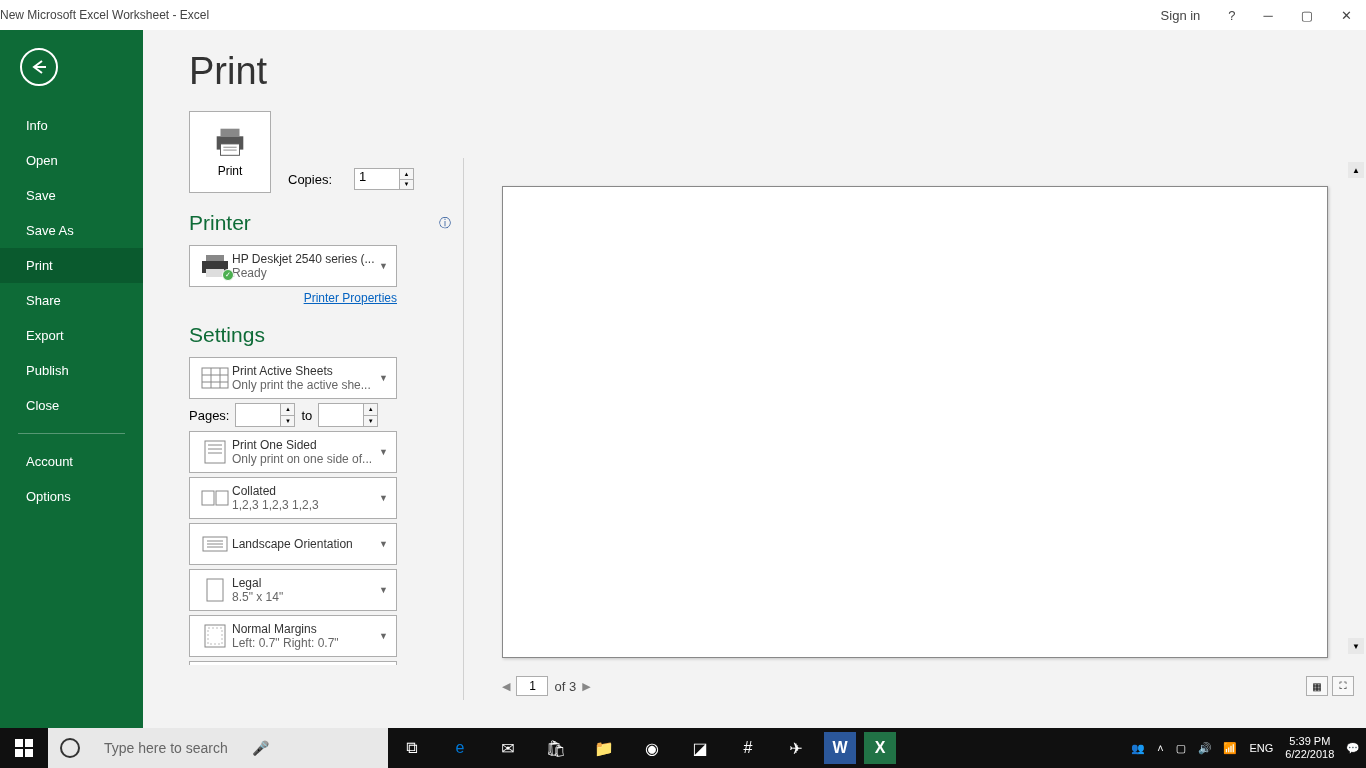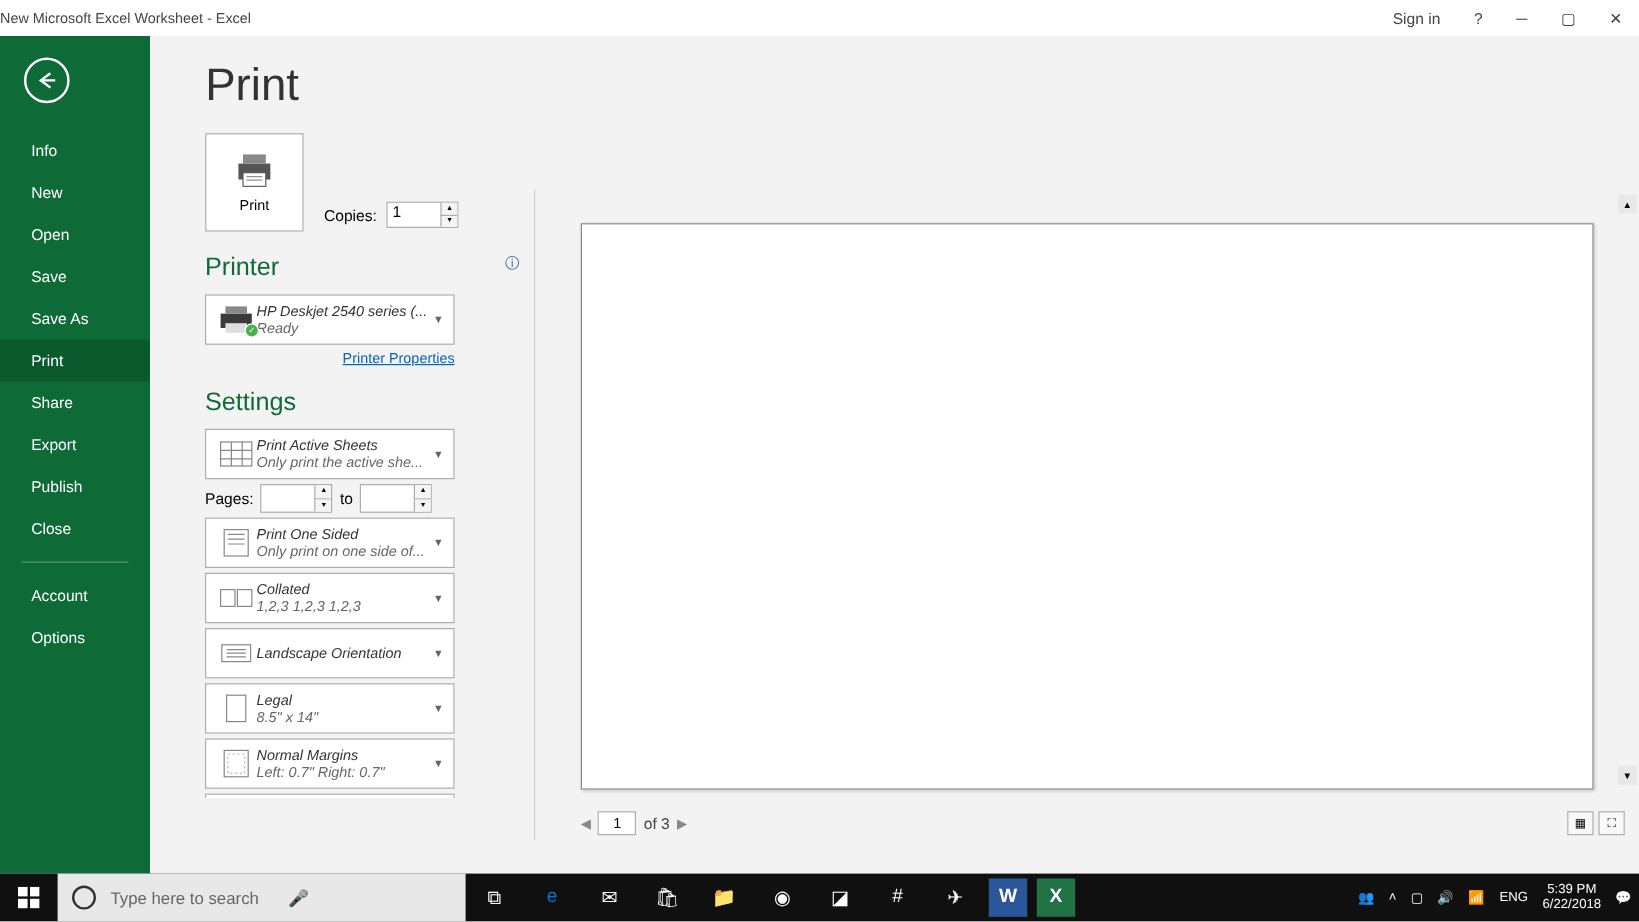--- a/index.html
+++ b/index.html
@@ -4,50 +4,50 @@
 <style>
   * { box-sizing: border-box; margin: 0; padding: 0; font-family: 'Segoe UI', sans-serif; }
   body { width: 1366px; height: 768px; overflow: hidden; background: #f3f3f3; position: relative; }
   
   .titlebar { height: 30px; background: #fff; display: flex; align-items: center; position: relative; font-size: 12px; color: #444; }
   .titlebar .right { position: absolute; right: 0; display: flex; align-items: center; }
   .titlebar .right > * { padding: 0 14px; height: 30px; display: flex; align-items: center; cursor: pointer; font-size: 13px; }
   
   .main { display: flex; height: 698px; }
   
-  .sidebar { width: 125px; background: #0e6b37; color: #fff; padding-top: 18px; }
+  .sidebar { width: 143px; background: #0e6b37; color: #fff; padding-top: 18px; }
   .back-btn { width: 38px; height: 38px; border: 2px solid #fff; border-radius: 50%; margin-left: 20px; display: flex; align-items: center; justify-content: center; font-size: 20px; cursor: pointer; }
   .side-items { margin-top: 22px; }
   .side-item { padding: 10px 26px; font-size: 13px; cursor: pointer; }
   .side-item.active { background: #0a5a2e; }
   .side-item.disabled { color: rgba(255,255,255,0.5); }
   .side-divider { border-top: 1px solid rgba(255,255,255,0.3); margin: 10px 18px; }
   
   .content { flex: 1; display: flex; background: #f3f3f3; }
   .settings-panel { width: 320px; padding: 20px 0 0 46px; position: relative; }
   .page-title { font-size: 38px; font-weight: 300; color: #333; margin-bottom: 18px; }
   
   .print-box { border: 1px solid #adadad; background: #fff; width: 82px; height: 82px; display: flex; flex-direction: column; align-items: center; justify-content: center; cursor: pointer; }
   .print-box svg { width: 38px; height: 32px; }
   .print-box span { font-size: 12px; margin-top: 6px; }
   
-  .copies-row { position: absolute; top: 138px; left: 145px; display: flex; align-items: center; gap: 8px; font-size: 13px; }
+  .copies-row { position: absolute; top: 138px; left: 145px; display: flex; align-items: center; gap: 22px; font-size: 13px; }
   .copies-input { width: 60px; height: 22px; border: 1px solid #adadad; padding: 0 4px; font-size: 13px; position: relative; background: #fff; }
   .spinner-btns { position: absolute; right: 0; top: 0; width: 14px; height: 100%; display: flex; flex-direction: column; }
   .spinner-btns div { flex: 1; border-left: 1px solid #adadad; font-size: 6px; display: flex; align-items: center; justify-content: center; cursor: pointer; background: #f5f5f5; }
   .spinner-btns div:first-child { border-bottom: 1px solid #adadad; }
   
-  .section-heading { font-size: 21px; color: #0e6b37; font-weight: normal; margin: 18px 0 10px; display: flex; align-items: flex-start; justify-content: space-between; }
+  .section-heading { font-size: 21px; color: #0e6b37; font-weight: normal; margin: 18px 0 10px; display: flex; align-items: center; justify-content: space-between; }
   .info-icon { font-size: 12px; color: #2b579a; cursor: pointer; }
   
   .scroll-area { height: 472px; overflow-y: auto; padding-right: 12px; }
   
   .dropdown { border: 1px solid #adadad; background: #fff; height: 42px; display: flex; align-items: center; padding: 0 8px; margin-bottom: 4px; cursor: pointer; width: 208px; position: relative; }
   .dropdown .dd-icon { width: 34px; display: flex; align-items: center; justify-content: center; flex-shrink: 0; }
-  .dropdown .dd-text { flex: 1; overflow: hidden; font-style: italic; }
+  .dropdown .dd-text { flex: 1; overflow: hidden; }
   .dropdown .dd-title { font-size: 12px; color: #333; white-space: nowrap; overflow: hidden; text-overflow: ellipsis; }
   .dropdown .dd-sub { font-size: 12px; color: #666; white-space: nowrap; overflow: hidden; text-overflow: ellipsis; }
   .dropdown .dd-arrow { color: #666; font-size: 9px; margin-left: 4px; }
   
   .link { color: #0563c1; text-decoration: underline; font-size: 12px; text-align: right; display: block; cursor: pointer; margin-bottom: 6px; width: 208px; }
   
   .pages-row { display: flex; align-items: center; gap: 6px; font-size: 13px; margin-bottom: 4px; width: 208px; }
   .pages-row .small-input { width: 60px; height: 24px; border: 1px solid #adadad; position: relative; background: #fff; }
   
   .preview-area { flex: 1; border-left: 1px solid #d0d0d0; margin-top: 128px; margin-bottom: 28px; position: relative; }
@@ -55,21 +55,21 @@
   .preview-nav { position: absolute; bottom: 4px; left: 38px; display: flex; align-items: center; gap: 6px; font-size: 13px; color: #444; }
   .preview-nav .arrow { color: #888; cursor: pointer; font-size: 11px; }
   .preview-nav input { width: 32px; height: 20px; text-align: center; border: 1px solid #adadad; font-size: 12px; }
   .preview-zoom { position: absolute; bottom: 4px; right: 12px; display: flex; gap: 4px; }
   .preview-zoom div { width: 22px; height: 20px; border: 1px solid #adadad; background: #f8f8f8; cursor: pointer; display: flex; align-items: center; justify-content: center; font-size: 10px; }
   .preview-scroll { position: absolute; right: 2px; top: 4px; width: 16px; height: calc(100% - 50px); }
   .preview-scroll .sbtn { width: 16px; height: 16px; background: #e8e8e8; font-size: 8px; display: flex; align-items: center; justify-content: center; cursor: pointer; }
 
   .taskbar { position: absolute; bottom: 0; left: 0; right: 0; height: 40px; background: #101010; display: flex; align-items: center; }
   .taskbar .start { width: 48px; height: 40px; display: flex; align-items: center; justify-content: center; cursor: pointer; }
-  .taskbar .search { width: 340px; height: 40px; background: #e8e8e8; display: flex; align-items: center; padding: 0 12px; gap: 12px; }
+  .taskbar .search { width: 340px; height: 40px; background: #e8e8e8; display: flex; align-items: center; padding: 0 12px; gap: 24px; }
   .taskbar .search .circle { width: 20px; height: 20px; border: 2px solid #333; border-radius: 50%; }
   .taskbar .search span { color: #666; font-size: 14px; flex: 1; }
   .taskbar .mic { color: #333; }
   .taskbar .tbicon { width: 48px; height: 40px; display: flex; align-items: center; justify-content: center; cursor: pointer; color: #fff; }
   .taskbar .tray { margin-left: auto; display: flex; align-items: center; color: #fff; font-size: 11px; }
   .taskbar .tray > div { padding: 0 6px; height: 40px; display: flex; align-items: center; cursor: pointer; }
   .taskbar .clock { flex-direction: column; justify-content: center; text-align: right; line-height: 1.2; padding: 0 8px; }
 
   .printer-svg { width: 30px; height: 26px; }
   .check-badge { position: absolute; bottom: -2px; right: -2px; width: 12px; height: 12px; background: #4CAF50; border-radius: 50%; border: 1px solid #fff; display: flex; align-items: center; justify-content: center; color: #fff; font-size: 7px; }
@@ -90,21 +90,20 @@
 
 <div class="main">
   <div class="sidebar">
     <div class="back-btn">
       <svg width="20" height="20" viewBox="0 0 20 20">
           <path d="M13 4 L5 10 L13 16 M5 10 L17 10" stroke="#fff" stroke-width="2" fill="none"></path>
         </svg>
     </div>
     <div class="side-items">
       <div class="side-item">Info</div>
-      <div class="side-item">New</div>
       <div class="side-item">Open</div>
       <div class="side-item">Save</div>
       <div class="side-item">Save As</div>
       <div class="side-item active">Print</div>
       <div class="side-item">Share</div>
       <div class="side-item">Export</div>
       <div class="side-item">Publish</div>
       <div class="side-item">Close</div>
       <div class="side-divider"></div>
       <div class="side-item">Account</div>

